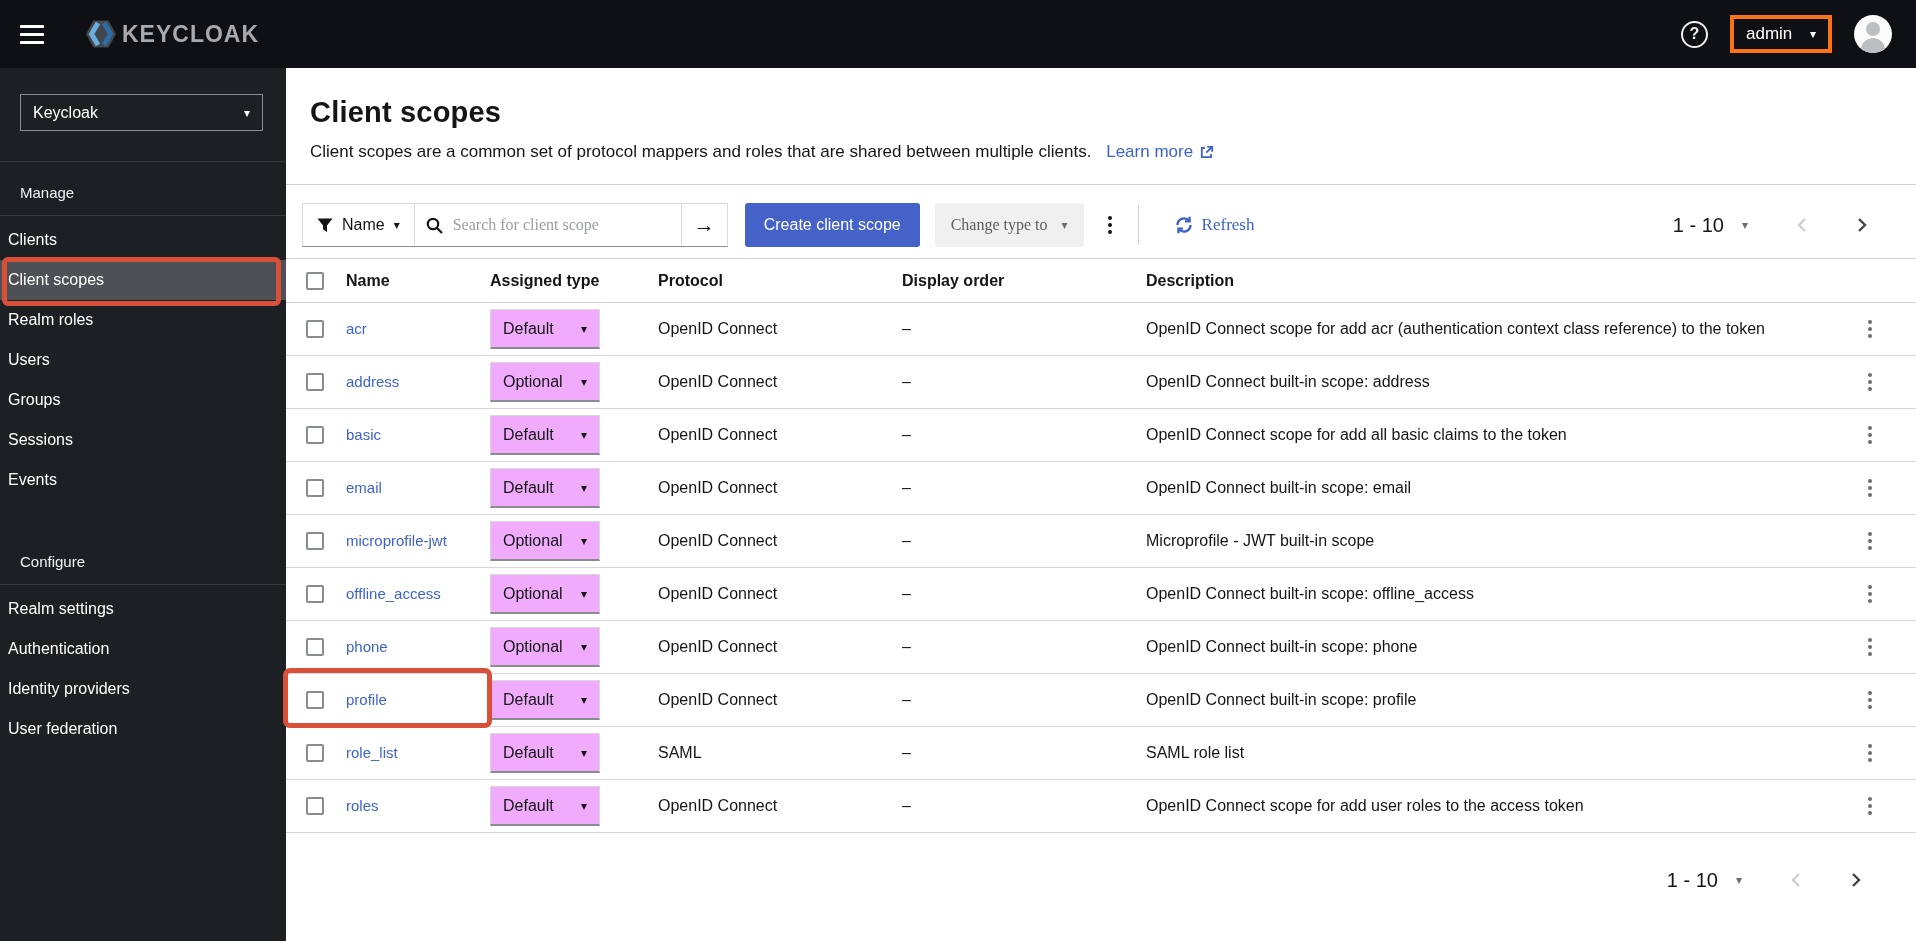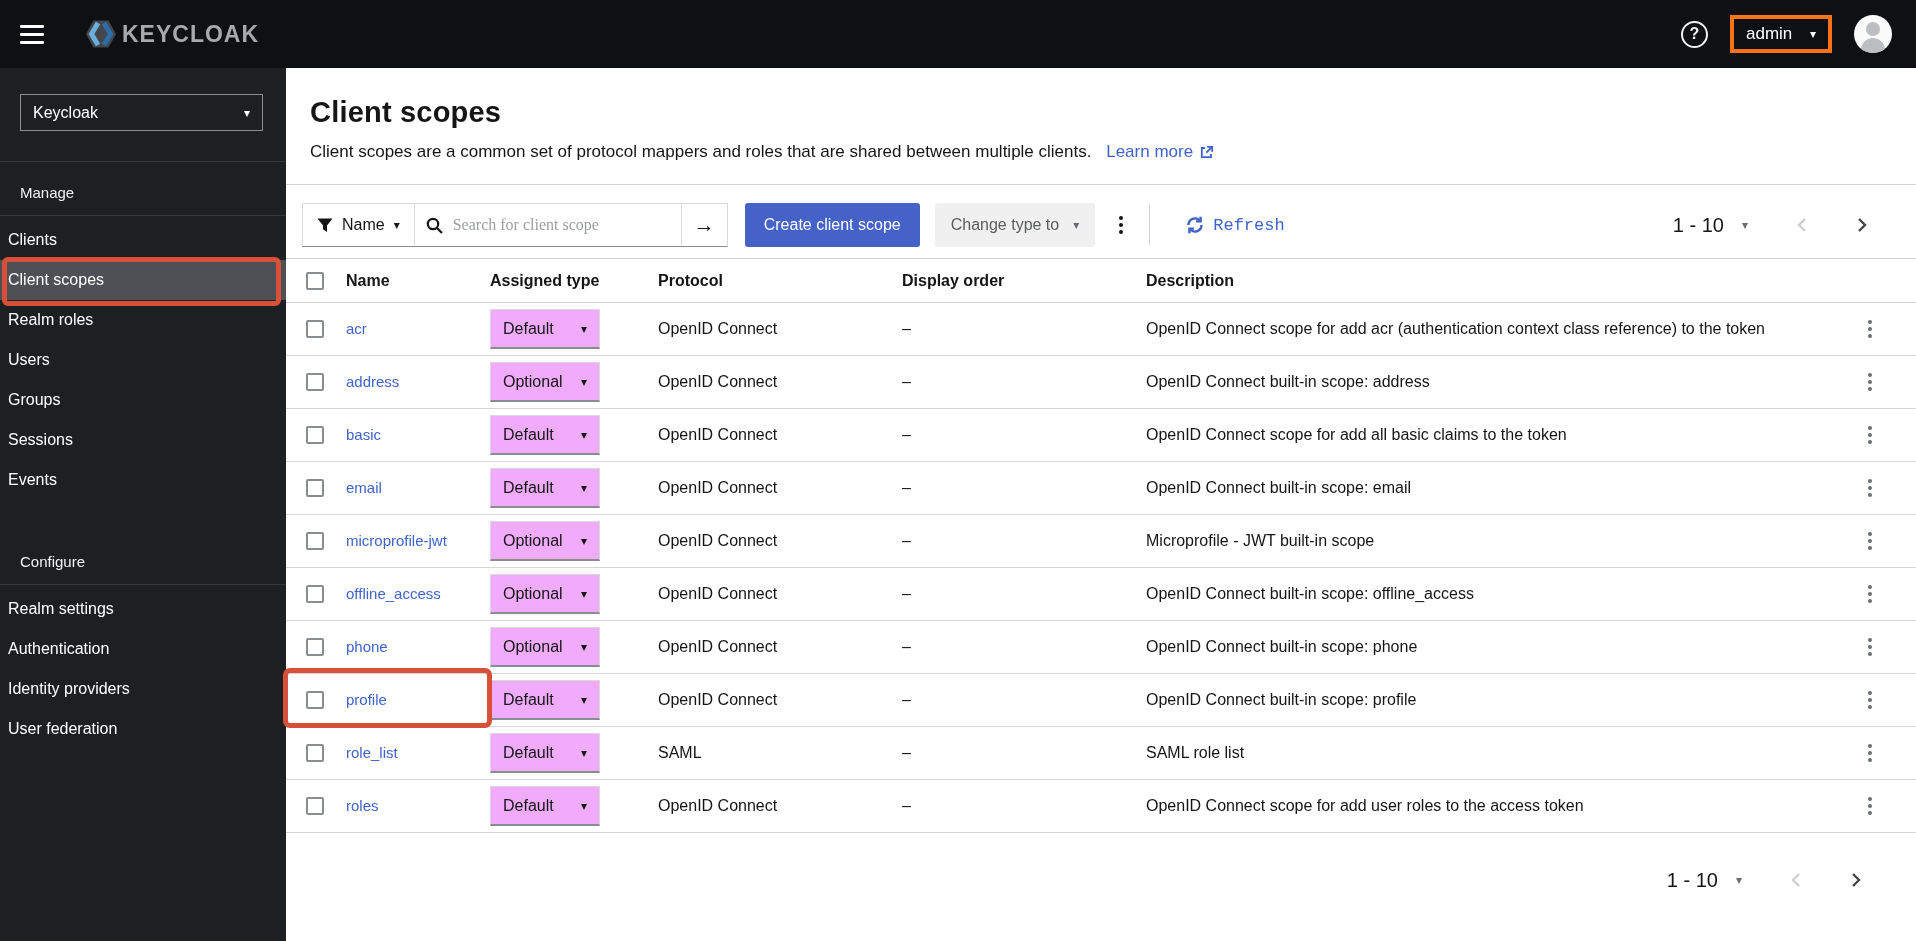--- a/index.html
+++ b/index.html
@@ -78,27 +78,27 @@
   .search-input::placeholder { color:#9b9ea1; }
   .search-arrow-btn { width:46px; border:none; border-left:1px solid #d9d9d9; background:none; font-size:21px; color:#151515; cursor:pointer; }
   .btn-primary {
     margin-left:17px; height:44px; padding:0 19px;
     background:#4462c8; color:#ffffff; font-size:16px; border:none; border-radius:3px; cursor:pointer;
     font-family:"Liberation Sans",sans-serif;
   }
   .btn-secondary {
     margin-left:15px; height:44px; padding:0 16px;
     background:#f0f0f0; color:#5a5c5e; font-size:16px; border:none; border-radius:3px; cursor:pointer;
-    display:flex; align-items:center; gap:14px; font-family:Liberation Sans, sans-serif;
+    display:flex; align-items:center; gap:14px; font-family:Liberation Serif, serif;
   }
   .kebab { display:flex; flex-direction:column; align-items:center; gap:3px; background:none; border:none; cursor:pointer; padding:8px 10px; }
   .kebab i { width:4px; height:4px; border-radius:50%; background:#151515; }
   .toolbar-kebab { margin-left:14px; }
   .v-divider { width:1px; height:40px; background:#d2d2d2; margin-left:16px; }
-  .refresh-link { margin-left:30px; display:flex; align-items:center; gap:9px; color:#3f63cb; font-size:17px; background:none; border:none; cursor:pointer; font-family:Liberation Mono, monospace; }
+  .refresh-link { margin-left:30px; display:flex; align-items:center; gap:9px; color:#3f63cb; font-size:17px; background:none; border:none; cursor:pointer; font-family:Liberation Serif, serif; }
 
   .pagination { display:flex; align-items:center; }
   .toolbar .pagination { margin-left:auto; }
   .page-range { font-size:20px; color:#151515; }
   .page-range-caret { margin-left:12px; }
   .page-btn { background:none; border:none; cursor:pointer; padding:6px; display:flex; align-items:center; }
   .page-prev { margin-left:34px; }
   .page-next { margin-left:32px; }
 
   

